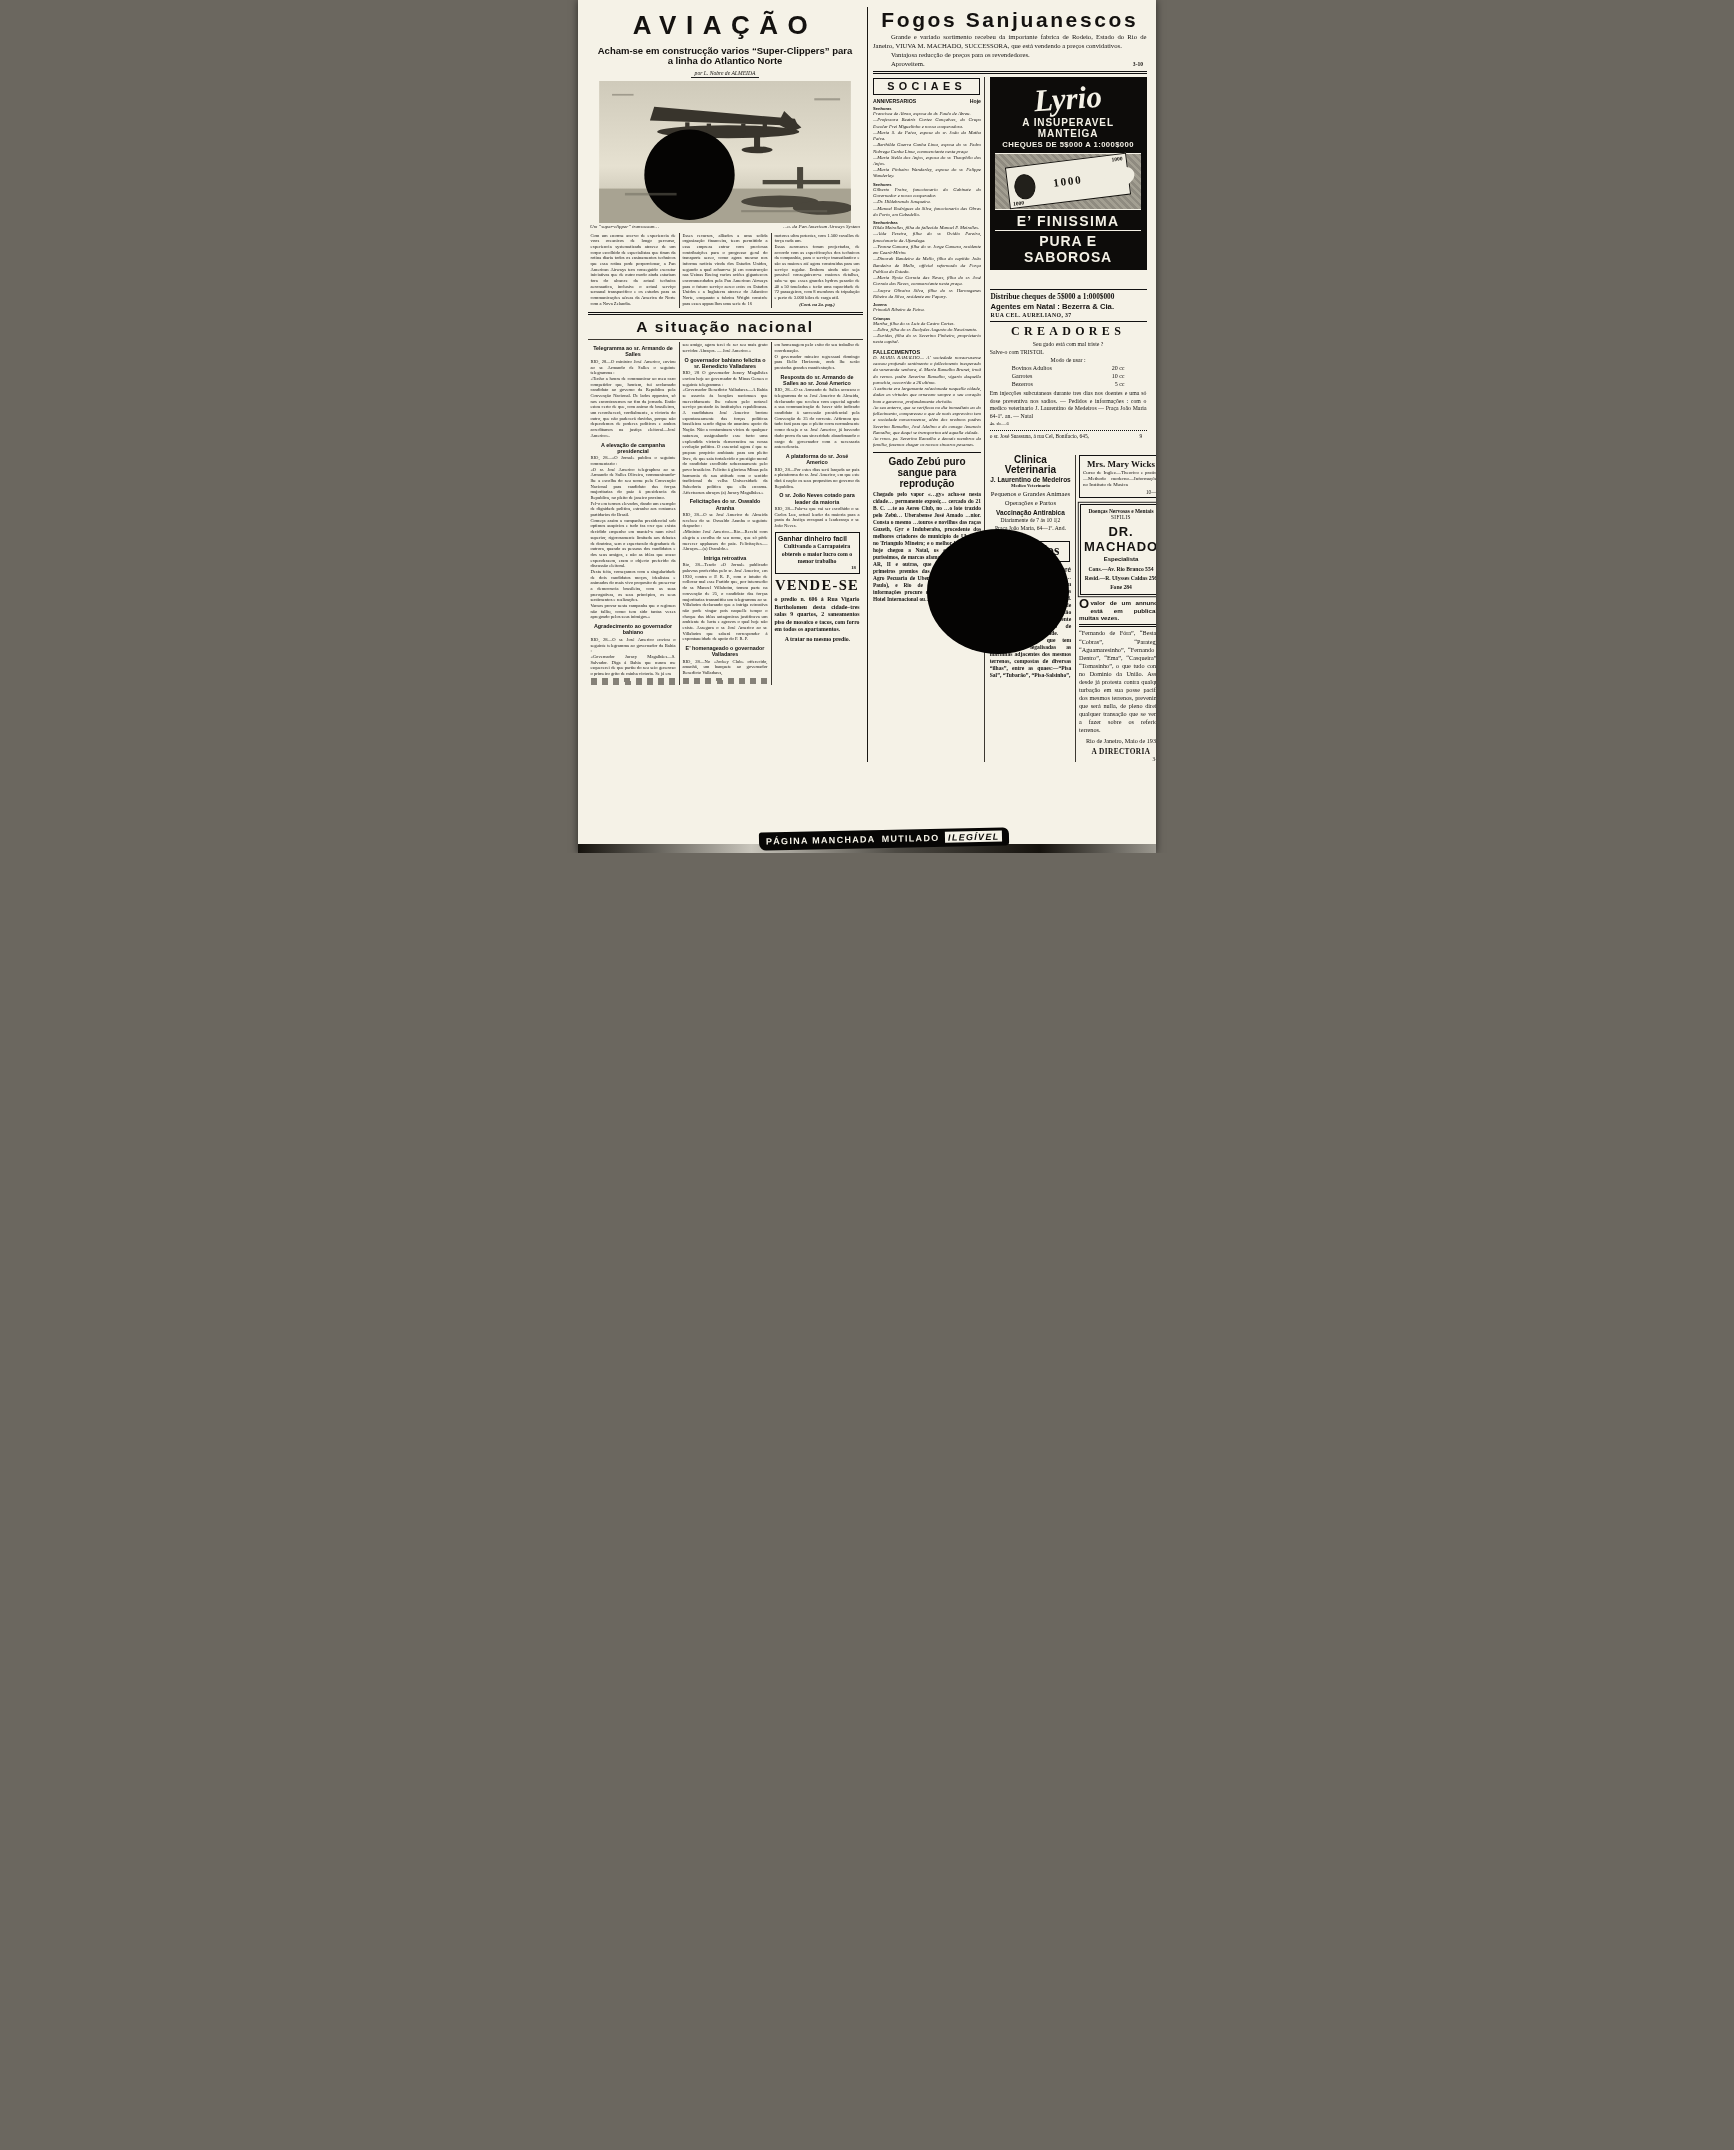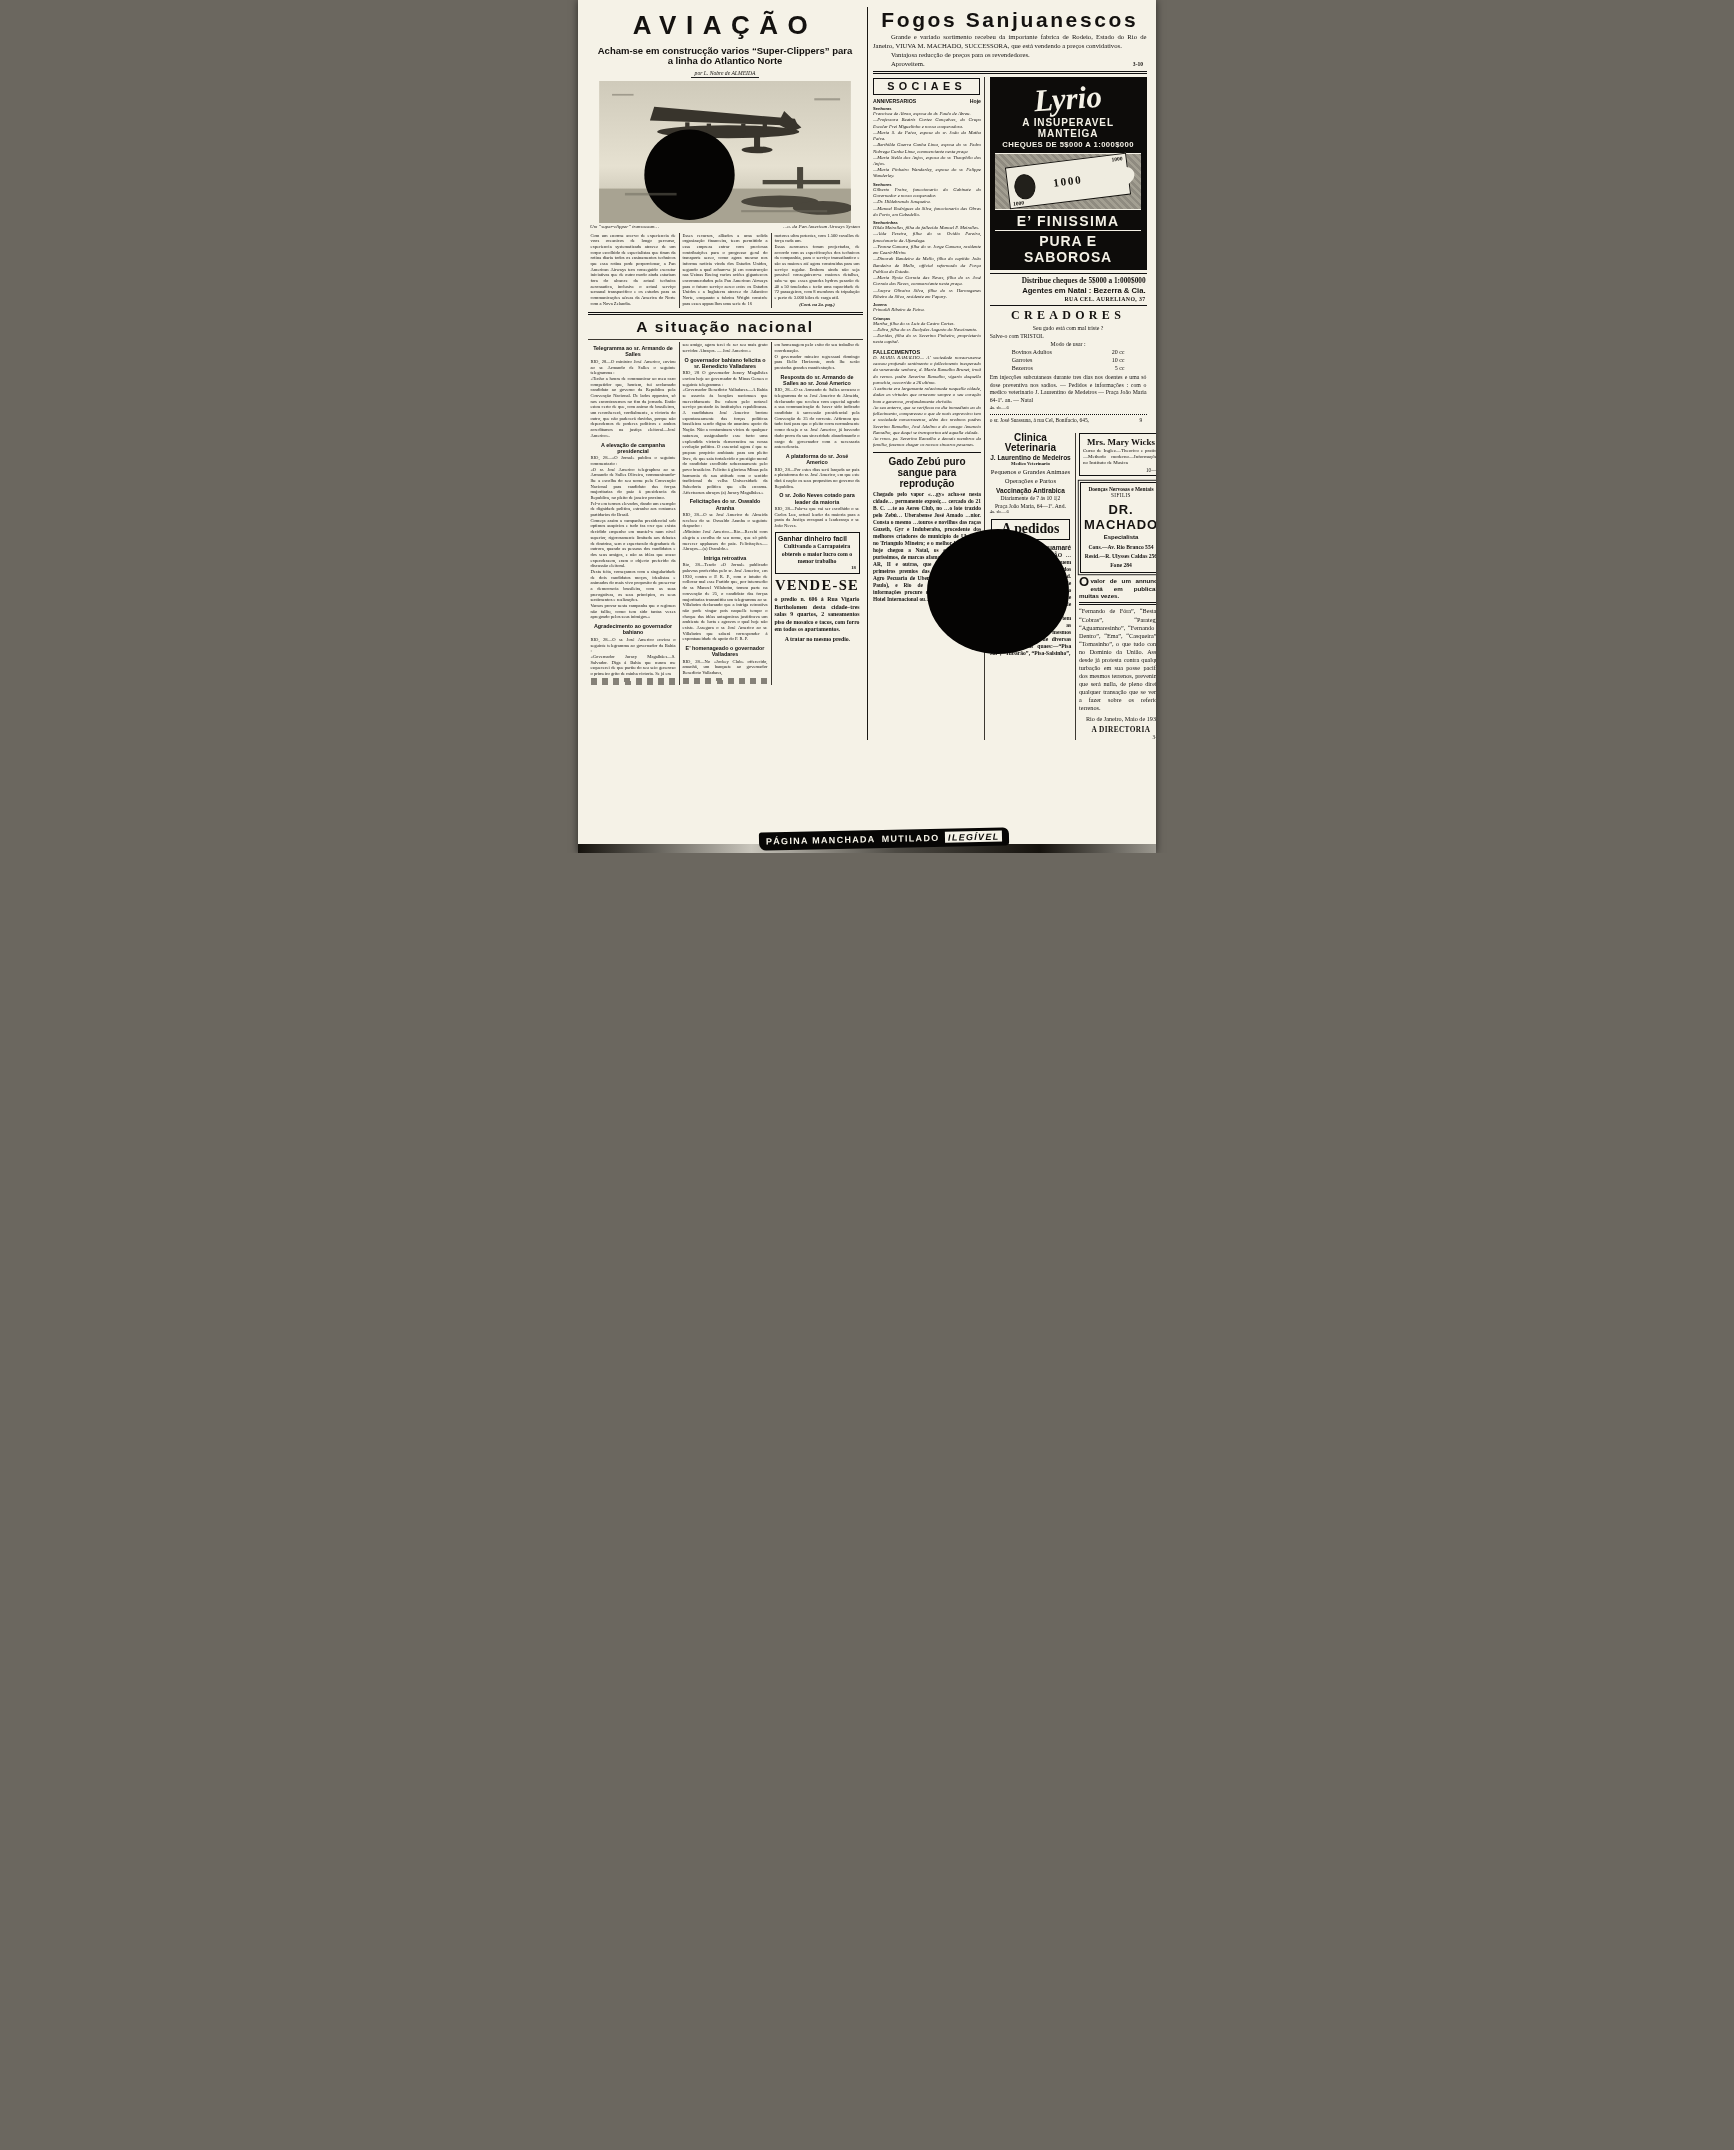--- a/index.html
+++ b/index.html
@@ -65,35 +65,35 @@
   .note-band{background:repeating-linear-gradient(45deg,#8f8b80 0 2.6px,#a39f92 2.6px 5.2px);padding:6.9px 5.2px;border-top:1.3px solid #f4f1e6;border-bottom:1.3px solid #f4f1e6;}
   .banknote{position:relative;width:88%;height:40px;margin:0 auto;background:#efece0;border:1.3px double #15130f;
             transform:rotate(-7deg);color:#15130f;}
   .banknote .bn-center{position:absolute;top:13.8px;left:0;right:0;text-align:center;font-weight:900;font-size:11.2px;letter-spacing:1.7px;}
   .banknote .bn-c1{position:absolute;top:0.9px;right:2.6px;font-weight:900;font-size:5.6px;}
   .banknote .bn-c2{position:absolute;bottom:0.9px;left:2.6px;font-weight:900;font-size:5.6px;}
   .portrait{position:absolute;left:6px;top:7.7px;width:19px;height:23px;border-radius:50%;background:#22201b;border:0.9px solid #15130f;}
   .hand{position:absolute;right:-7.7px;top:13px;width:30px;height:20px;background:#efece0;border-radius:40% 60% 55% 45%;transform:rotate(-18deg);}
   .fin{font-family:"Liberation Sans",sans-serif;font-weight:800;font-size:14px;letter-spacing:1.3px;padding:2.6px 0 0.9px 0;}
   .fin2{font-family:"Liberation Sans",sans-serif;font-weight:800;font-size:14px;letter-spacing:0.9px;border-top:0.9px solid #f4f1e6;padding:1.7px 0 4.3px 0;}
-  .distrib{border-top:1.3px double #111;border-bottom:1.3px double #111;text-align:right;padding:2.6px 0.9px;margin-top:3px;}
+  .distrib{border-top:1.3px double #111;border-bottom:1.3px double #111;text-align:left;padding:2.6px 0.9px;margin-top:19px;}
   .distrib .d1{font-weight:900;font-size:7.3px;}
   .distrib .d2{font-family:"Liberation Sans",sans-serif;font-weight:900;font-size:7.7px;margin-top:0.9px;}
   .distrib .d3{font-size:5.8px;font-weight:700;margin-top:0.9px;letter-spacing:0.4px;}
   .cread-title{font-family:"Liberation Serif",serif;font-weight:900;font-size:12px;letter-spacing:4.3px;text-align:center;margin:2.6px 0 1.7px 0;}
   .cread{font-size:5.8px;line-height:1.3;}
   .cread .q{text-align:center;}
   .cread .modo{text-align:center;margin-top:0.9px;}
   .doses{width:72%;margin:0.9px auto;}
   .dose-row{display:flex;justify-content:space-between;font-size:6px;}
   .cread .body{text-align:justify;margin-top:1.3px;}
   .cread .mark{font-size:4.7px;margin-top:0.9px;}
   .wavy{border-top:1.3px dotted #111;margin:2.6px 0 1.7px 0;}
   .suassuna{font-size:5.4px;display:flex;justify-content:space-between;padding-right:4.3px;}
-  .split{display:flex;margin-top:10px;}
+  .split{display:flex;margin-top:16px;}
   .split-l{flex:0 0 52%;padding-right:3.4px;border-right:0.4px solid #3c3831;}
   .split-r{flex:1;padding-left:3.4px;}
   .clin-title{font-family:"Liberation Sans",sans-serif;font-weight:900;font-size:10px;text-align:center;line-height:1;}
   .clin-doc{font-family:"Liberation Sans",sans-serif;font-weight:800;font-size:6.5px;text-align:center;margin-top:1.3px;}
   .clin-role{font-size:4.7px;font-weight:700;text-align:center;}
   .clin-l{font-size:6.7px;text-align:center;margin-top:1.7px;line-height:1.2;}
   .clin-l3{font-family:"Liberation Sans",sans-serif;font-weight:800;font-size:6.5px;text-align:center;margin-top:1.7px;}
   .clin-sm{font-size:5.6px;text-align:center;margin-top:1.3px;}
   .clin-mark{font-size:4.7px;margin-top:0.9px;}
   .pedidos-box{border:1.3px solid #111;margin:4.3px 0.9px 3.4px 0.9px;padding:1.7px;text-align:center;}

